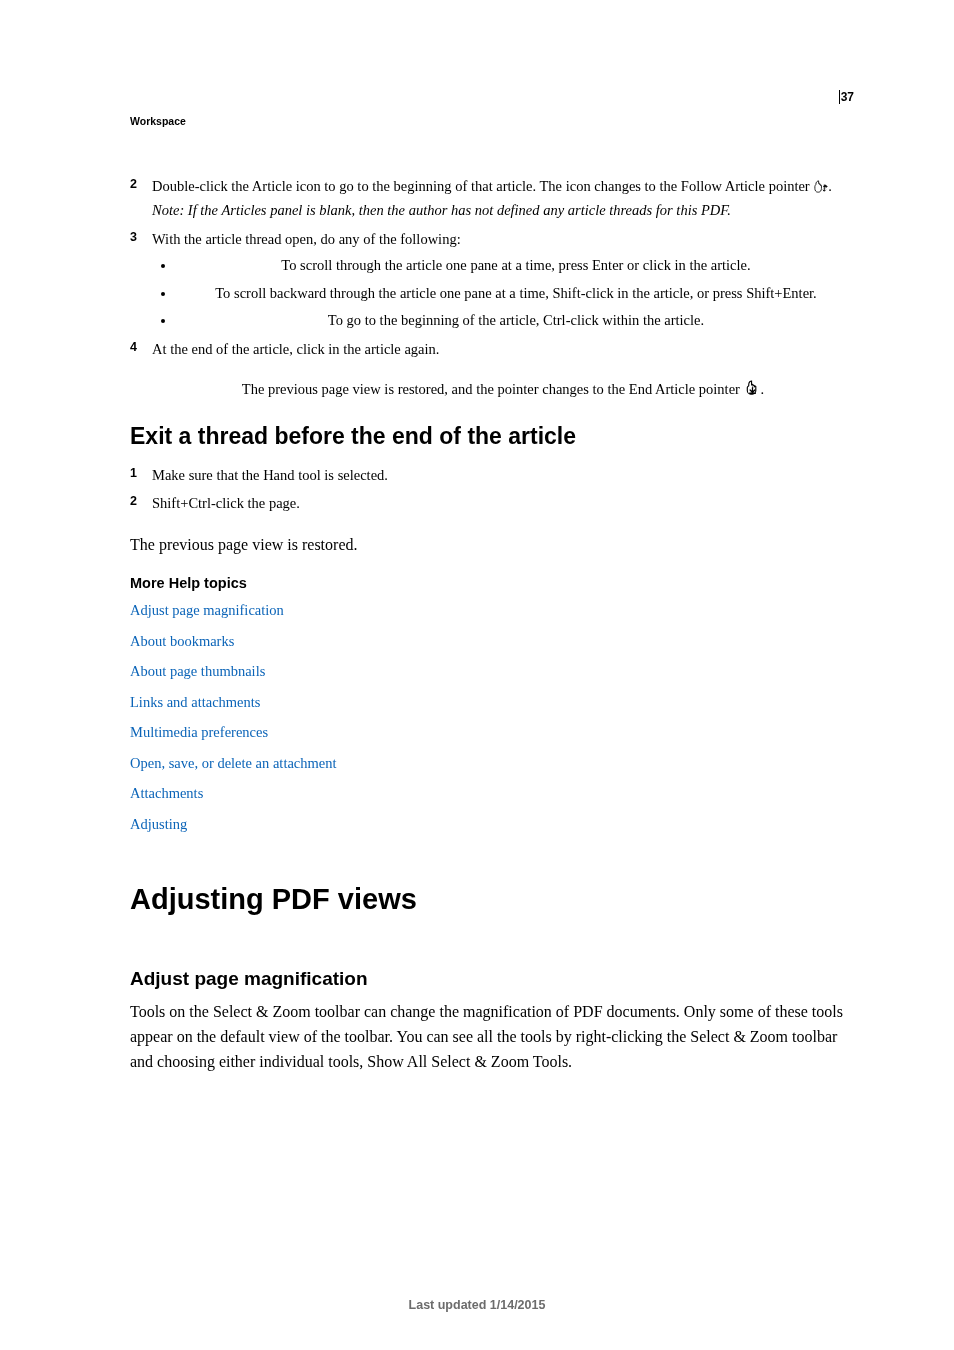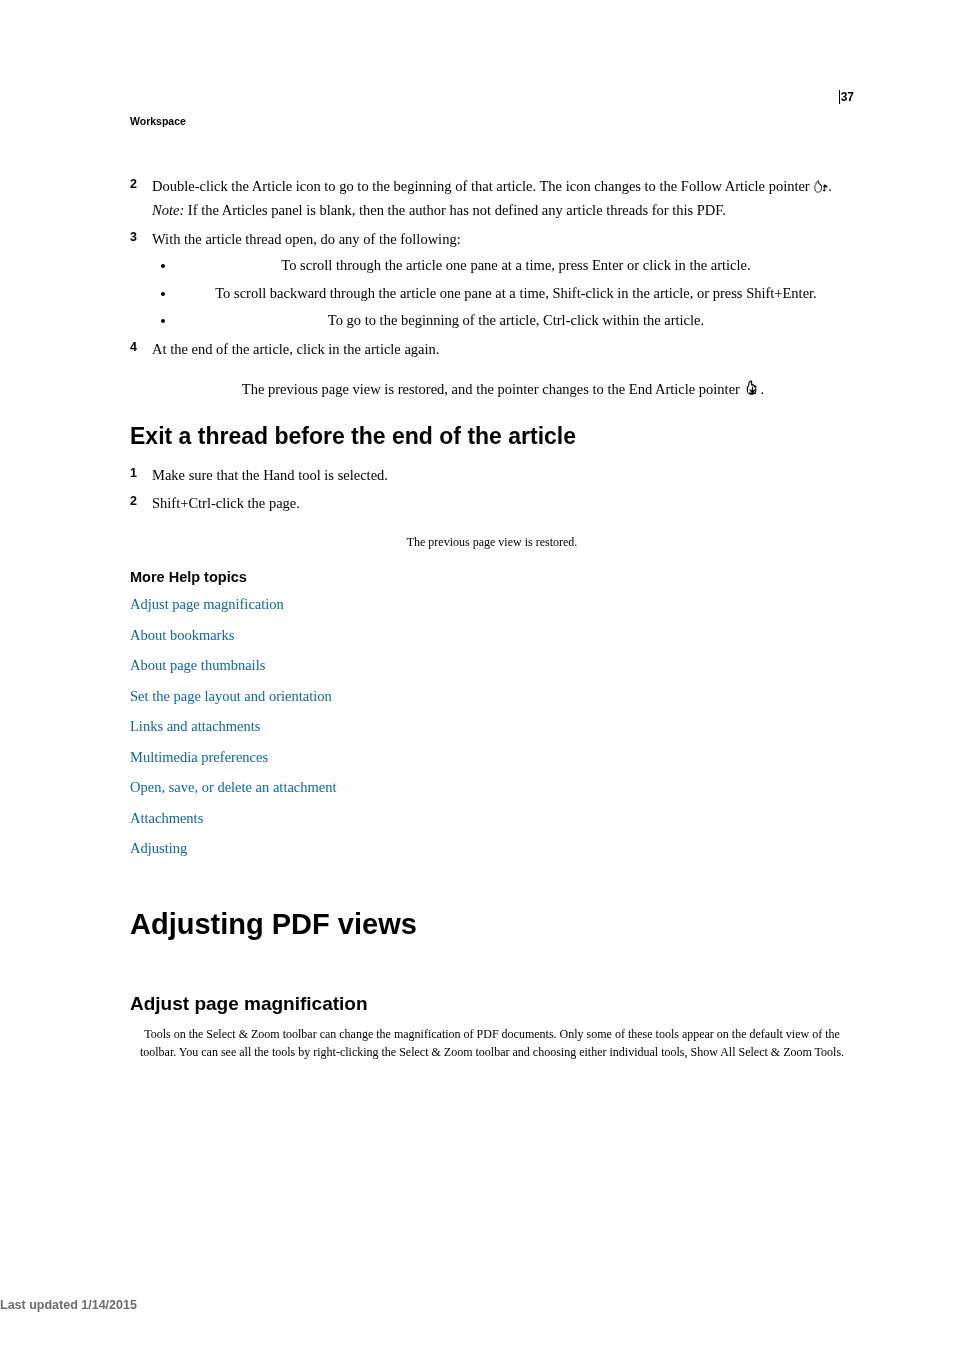--- a/index.html
+++ b/index.html
@@ -60,20 +60,21 @@
     padding-left: 0px;
     font-size: 14.5px;
     line-height: 1.55;
     margin: 2px 0 6px 0;
   }
   .note .note-label {
     font-weight: 400;
     font-style: italic;
   }
   .note .note-body {
+    font-style: italic;
   }
   ul.bullets {
     list-style: disc;
     margin: 4px 0 4px 24px;
     padding: 0;
   }
   ul.bullets li {
     font-size: 14.5px;
     line-height: 1.55;
     padding-left: 2px;
@@ -81,24 +82,23 @@
     text-align: center;
   }
   .body-line {
     font-size: 14.5px;
     line-height: 1.55;
     padding-left: 22px;
     margin-bottom: 4px;
     text-align: center;
   }
   .plain-para {
-    font-size: 12px;
+    font-size: 16px;
     line-height: 1.55;
     margin: 4px 0 18px 0;
-    text-align: center;
   }
   h2.section {
     font-family: Liberation Sans, sans-serif;
     font-weight: 700;
     font-size: 23px;
     margin: 22px 0 14px 0;
   }
   h3.more-help {
     font-family: "Myriad Pro", "Helvetica Neue", Arial, sans-serif;
     font-weight: 700;
@@ -123,21 +123,21 @@
     font-family: "Myriad Pro", "Helvetica Neue", Arial, sans-serif;
     font-weight: 700;
     font-size: 19px;
     margin: 0 0 10px 0;
   }
   .footer {
     position: absolute;
     bottom: 38px;
     left: 0;
     width: 100%;
-    text-align: left;
+    text-align: center;
     font-family: "Myriad Pro", "Helvetica Neue", Arial, sans-serif;
     font-weight: 700;
     font-size: 12.5px;
     color: #6c6c6c;
   }
 </style>
 </head>
 <body>
 
 <div class="page">
@@ -190,21 +190,20 @@
       <span class="num">2</span>
       <span>Shift+Ctrl-click the page.</span>
     </li>
   </ol>
   <p class="plain-para">The previous page view is restored.</p>
 
   <h3 class="more-help">More Help topics</h3>
   <a class="link" href="#">Adjust page magnification</a>
   <a class="link" href="#">About bookmarks</a>
   <a class="link" href="#">About page thumbnails</a>
-  <a class="link" href="#">Set the page layout and orientation</a>
   <a class="link" href="#">Links and attachments</a>
   <a class="link" href="#">Multimedia preferences</a>
   <a class="link" href="#">Open, save, or delete an attachment</a>
   <a class="link" href="#">Attachments</a>
   <a class="link" href="#">Adjusting</a>
 
   <h1 class="chapter">Adjusting PDF views</h1>
 
   <h2 class="topic">Adjust page magnification</h2>
   <p class="plain-para">Tools on the Select &amp; Zoom toolbar can change the magnification of PDF documents. Only some of these tools appear on the default view of the toolbar. You can see all the tools by right-clicking the Select &amp; Zoom toolbar and choosing either individual tools, Show All Select &amp; Zoom Tools.</p>

